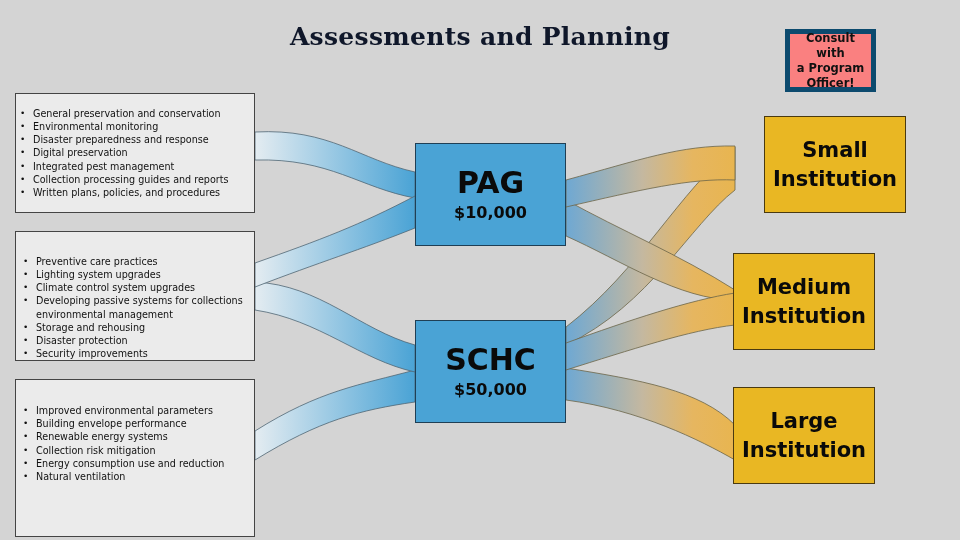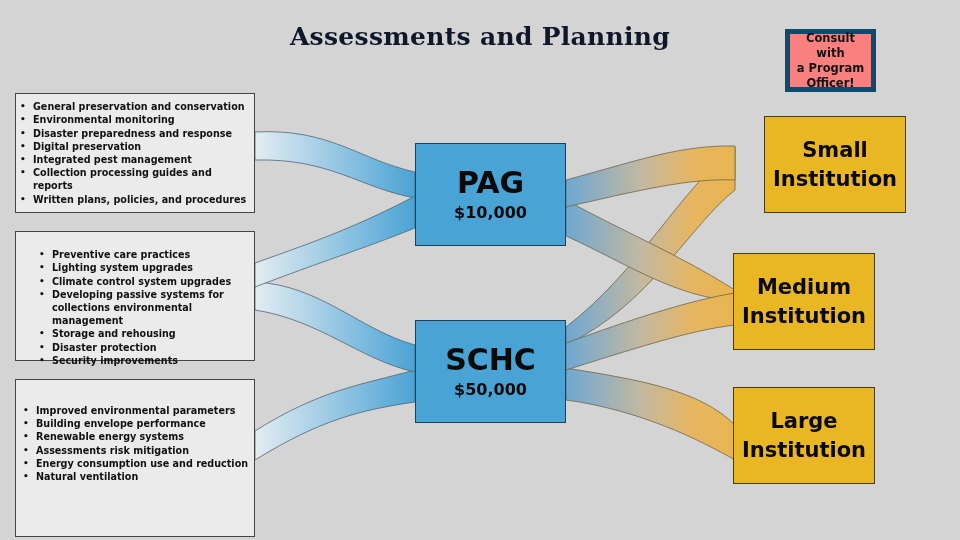--- a/index.html
+++ b/index.html
@@ -22,29 +22,29 @@
   }
   svg.flows { position: absolute; left: 0; top: 0; }
   .list-box {
     position: absolute; left: 15px; width: 240px; box-sizing: border-box;
     background: #ebebeb; border: 1px solid #444;
     display: flex; flex-direction: column; justify-content: center;
   }
   .list-box ul { margin: 0; padding: 0 0 0 6px; list-style: none; }
   .list-box li {
     position: relative; padding-left: 13px;
-    font-weight: bold; font-size: 9.6px; line-height: 13.2px; color: #111;
+    font-weight: normal; font-size: 9.6px; line-height: 13.2px; color: #111;
   }
   .list-box li::before {
     content: "\2022"; position: absolute; left: 0; top: 0; font-size: 9px;
   }
   #box1 { top: 93px; height: 120px; }
   #box1 ul { padding-left: 4px; }
   #box2 { top: 231px; height: 130px; }
-  #box2 ul { padding-left: 23px; margin-top: 23px; }
+  #box2 ul { padding-left: 7px; margin-top: 23px; }
   #box3 { top: 379px; height: 158px; justify-content: flex-start; padding-top: 24px; }
   #box3 ul { padding-left: 7px; }
   .grant {
     position: absolute; left: 415px; width: 151px; height: 103px; box-sizing: border-box;
     background: #4aa3d5; border: 1px solid #1f3f55;
     display: flex; flex-direction: column; align-items: center; justify-content: center;
     color: #0a0a0a;
   }
   .grant .name { font-weight: bold; font-size: 30px; line-height: 34px; }
   .grant .amount { font-weight: bold; font-size: 16px; line-height: 22px; margin-top: 2px; }
@@ -129,21 +129,21 @@
     <li>Disaster protection</li>
     <li>Security improvements</li>
   </ul>
 </div>
 
 <div class="list-box" id="box3">
   <ul>
     <li>Improved environmental parameters</li>
     <li>Building envelope performance</li>
     <li>Renewable energy systems</li>
-    <li>Assessments risk mitigation</li>
+    <li>Collection risk mitigation</li>
     <li>Energy consumption use and reduction</li>
     <li>Natural ventilation</li>
   </ul>
 </div>
 
 <div class="grant" id="pag">
   <div class="name">PAG</div>
   <div class="amount">$10,000</div>
 </div>
 

